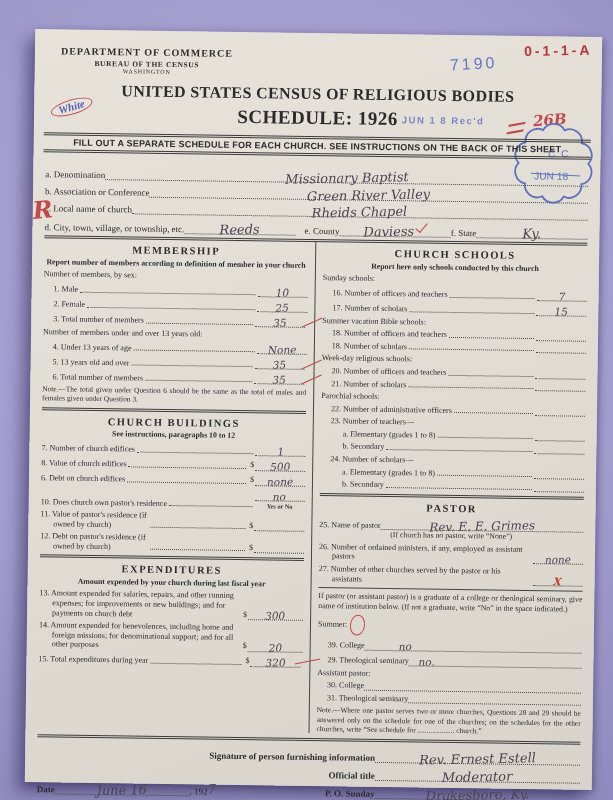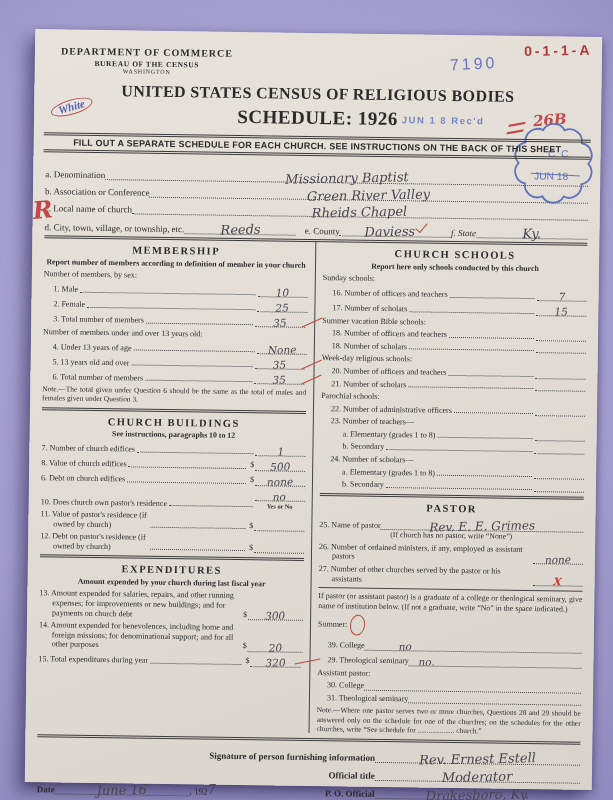--- a/index.html
+++ b/index.html
@@ -134,21 +134,21 @@
     </div>
     <div class="frow">
       <span class="flabel">c. Local name of church</span>
       <span class="fans"><span class="hw">Rheids Chapel</span></span>
     </div>
     <div class="frow">
       <span class="flabel">d. City, town, village, or township, etc.</span>
       <span class="fans"><span class="hw">Reeds</span></span>
       <span class="flabel" style="margin-left:9px;">e. County</span>
       <span class="fans"><span class="hw">Daviess</span><span class="redcheck"></span></span>
-      <span class="flabel" style="margin-left:0;font-style:italic;">f. State</span>
+      <span class="flabel" style="margin-left:0;">f. State</span>
       <span class="fans" style="min-width:60px;"><span class="hw">Ky.</span></span>
     </div>
   </div>
   <div class="heavy-rule"></div>
 
   <div class="cols">
 
     <div class="col left">
       <div class="sect">MEMBERSHIP</div>
       <div class="subt">Report number of members according to definition of member in your church</div>
@@ -386,21 +386,21 @@
       <span class="spacer"></span>
       <span class="sl">Official title</span>
       <span class="sans" style="width:205px;"><span class="hw">Moderator</span></span>
     </div>
     <div class="srow">
       <span class="sl">Date</span>
       <span class="sans" style="width:135px;"><span class="hw">June 16</span></span>
       <span>, 192</span>
       <span class="hw" style="font-size:13px;">7</span>
       <span class="spacer"></span>
-      <span class="sl">P. O. Official</span>
+      <span class="sl">P. O. Sunday</span>
       <span class="sans" style="width:205px;"><span class="hw">Drakesboro, Ky.</span></span>
     </div>
     <div class="formnums">
       <span>6—5518 a</span>
       <span>11—9354a</span>
     </div>
   </div>
 
 </div>
 

